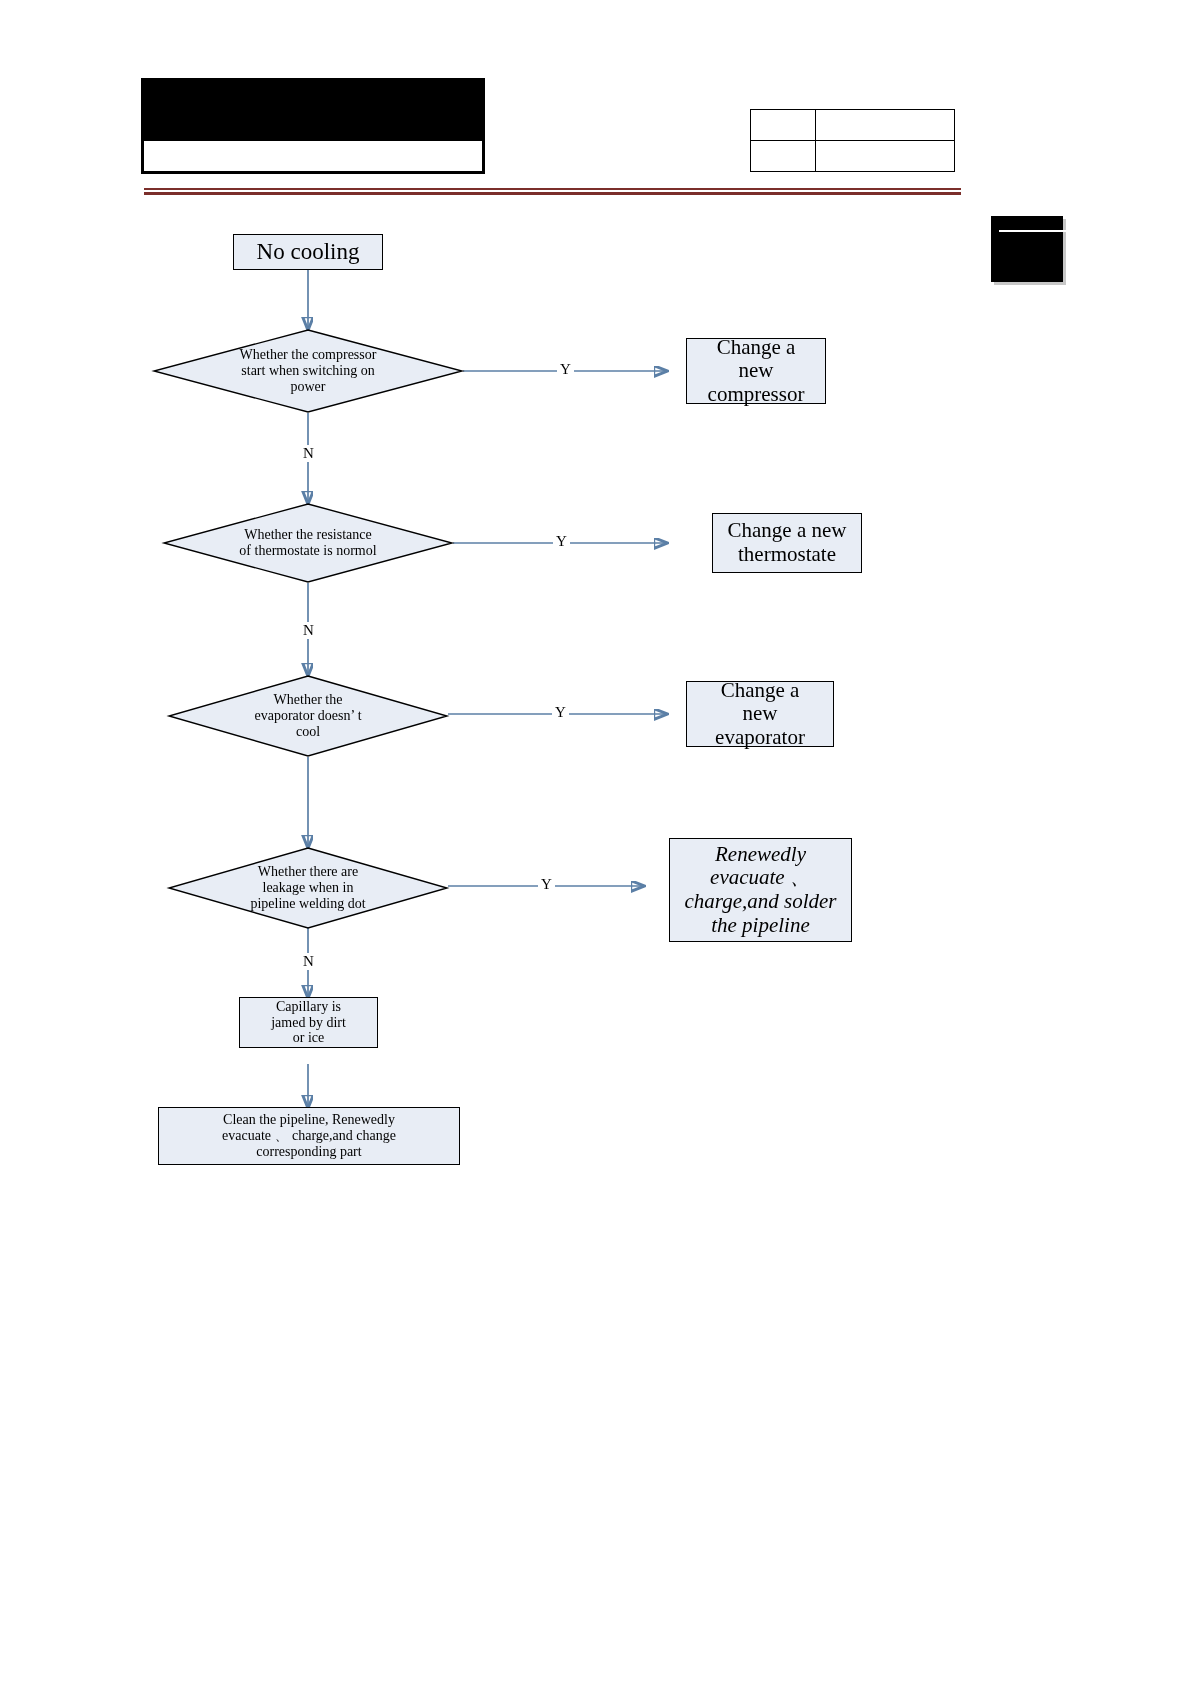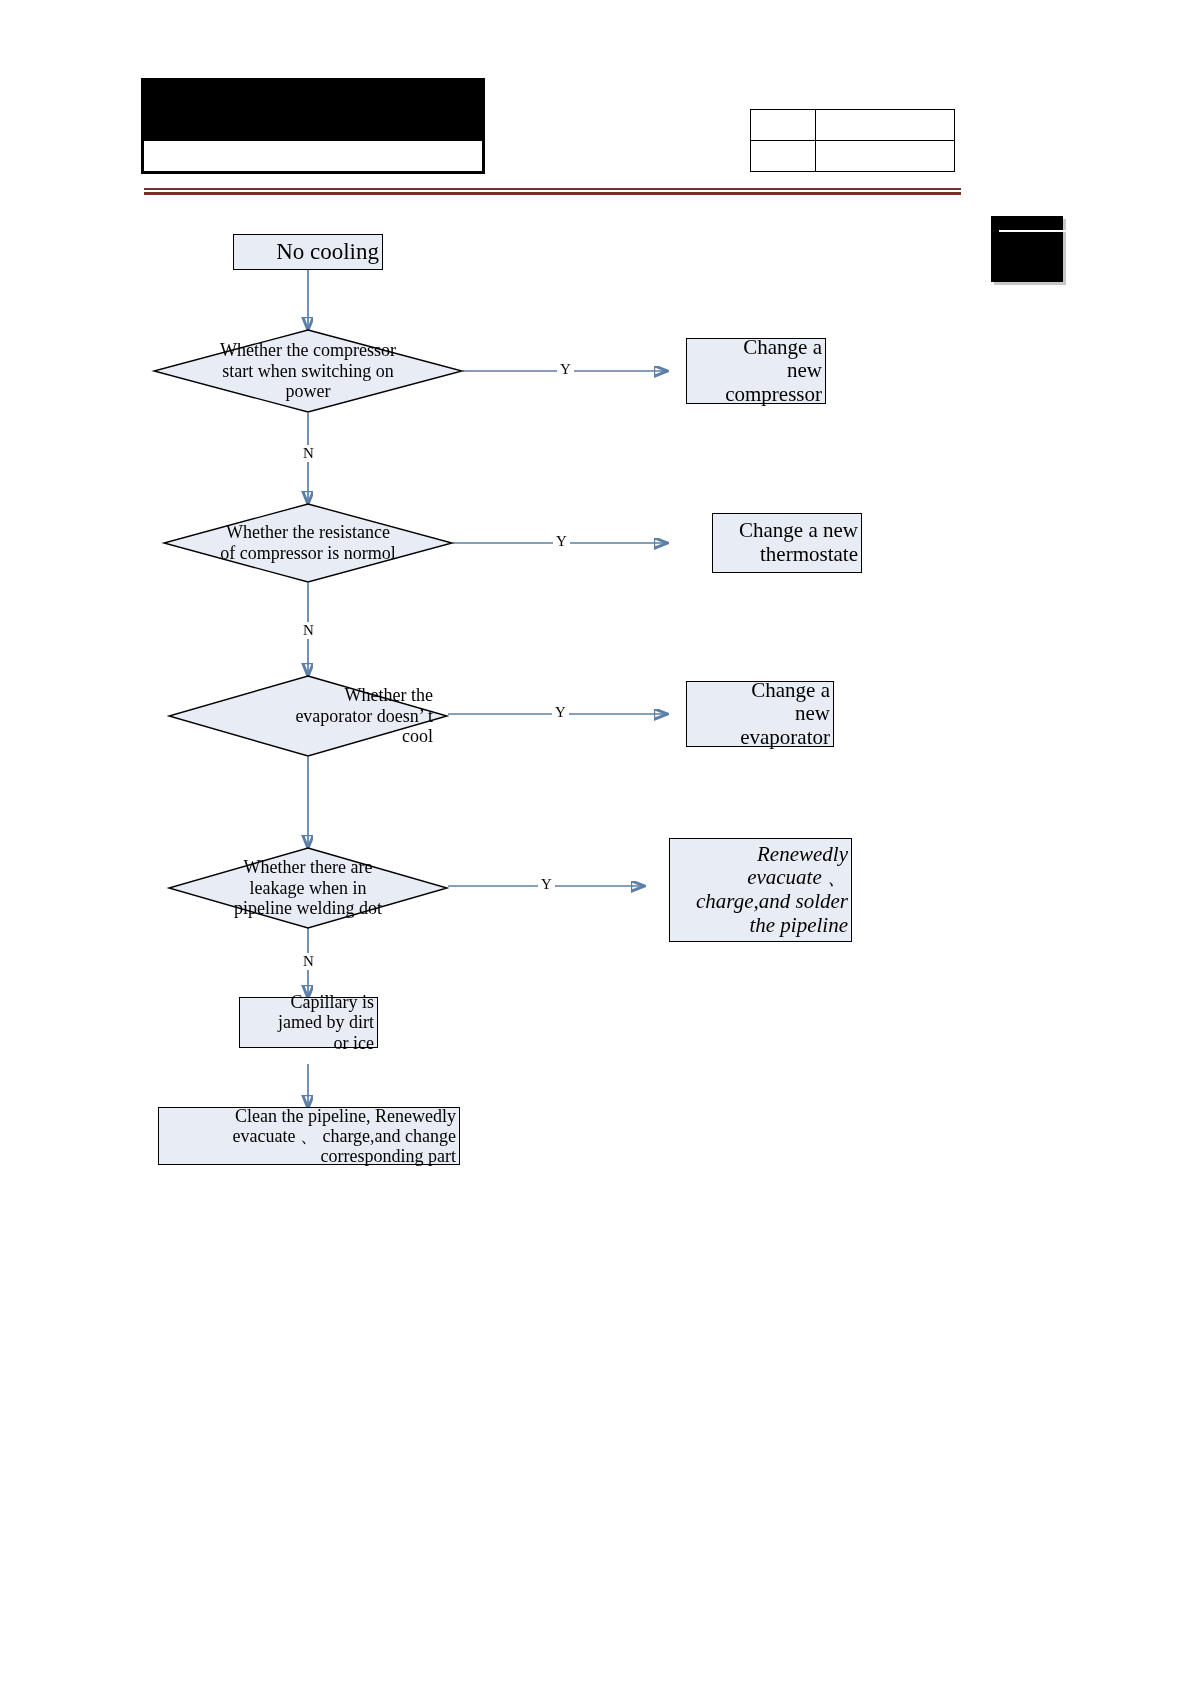--- a/index.html
+++ b/index.html
@@ -91,21 +91,21 @@
     position: absolute;
     left: 0;
     top: 0;
     width: 1191px;
     height: 1684px;
   }
   .node {
     position: absolute;
     box-sizing: border-box;
     color: #000000;
-    text-align: right;
+    text-align: center;
     line-height: 1.12;
     z-index: 3;
   }
   .rect {
     background: #e8edf5;
     border: 1.5px solid #000000;
     display: flex;
     align-items: center;
     justify-content: center;
   }
@@ -139,21 +139,21 @@
     transform: translate(-50%, -50%);
     width: 270px;
     text-align: center;
     white-space: pre-line;
     line-height: 1.14;
     color: #000000;
     z-index: 4;
   }
 
   .f23 { font-size: 23px; }
-  .f22 { font-size: 18px; }
+  .f22 { font-size: 14px; }
   .f21 { font-size: 21px; margin-left: 20px; }
 
   
   svg#wires {
     position: absolute;
     left: 0; top: 0;
     width: 1191px;
     height: 1684px;
     z-index: 1;
     overflow: visible;
@@ -256,33 +256,33 @@
       <span class="txt">Change a
 new
 compressor</span>
     </div>
 
     <div class="diamond-wrap" style="left:163px; top:503px; width:290px; height:80px;">
       <svg class="diamond-shape" viewBox="0 0 290 80" preserveAspectRatio="none">
         <polygon points="145,1 289,40 145,79 1,40"></polygon>
       </svg>
       <span class="diamond-text f22" style="width:285px;">Whether  the resistance
-of compressor is normol</span>
+of thermostate is normol</span>
     </div>
 
     <div class="node rect f21" style="left:692px; top:513px; width:150px; height:60px;">
       <span class="txt">Change a new
 thermostate</span>
     </div>
 
     <div class="diamond-wrap" style="left:168px; top:675px; width:280px; height:82px;">
       <svg class="diamond-shape" viewBox="0 0 280 82" preserveAspectRatio="none">
         <polygon points="140,1 279,41 140,81 1,41"></polygon>
       </svg>
-      <span class="diamond-text f22" style="width:250px;text-align:right;">Whether  the
+      <span class="diamond-text f22" style="width:250px;">Whether  the
 evaporator doesn’ t
 cool</span>
     </div>
 
     <div class="node rect f21" style="left:666px; top:681px; width:148px; height:66px;">
       <span class="txt">Change a
 new
 evaporator</span>
     </div>
 

